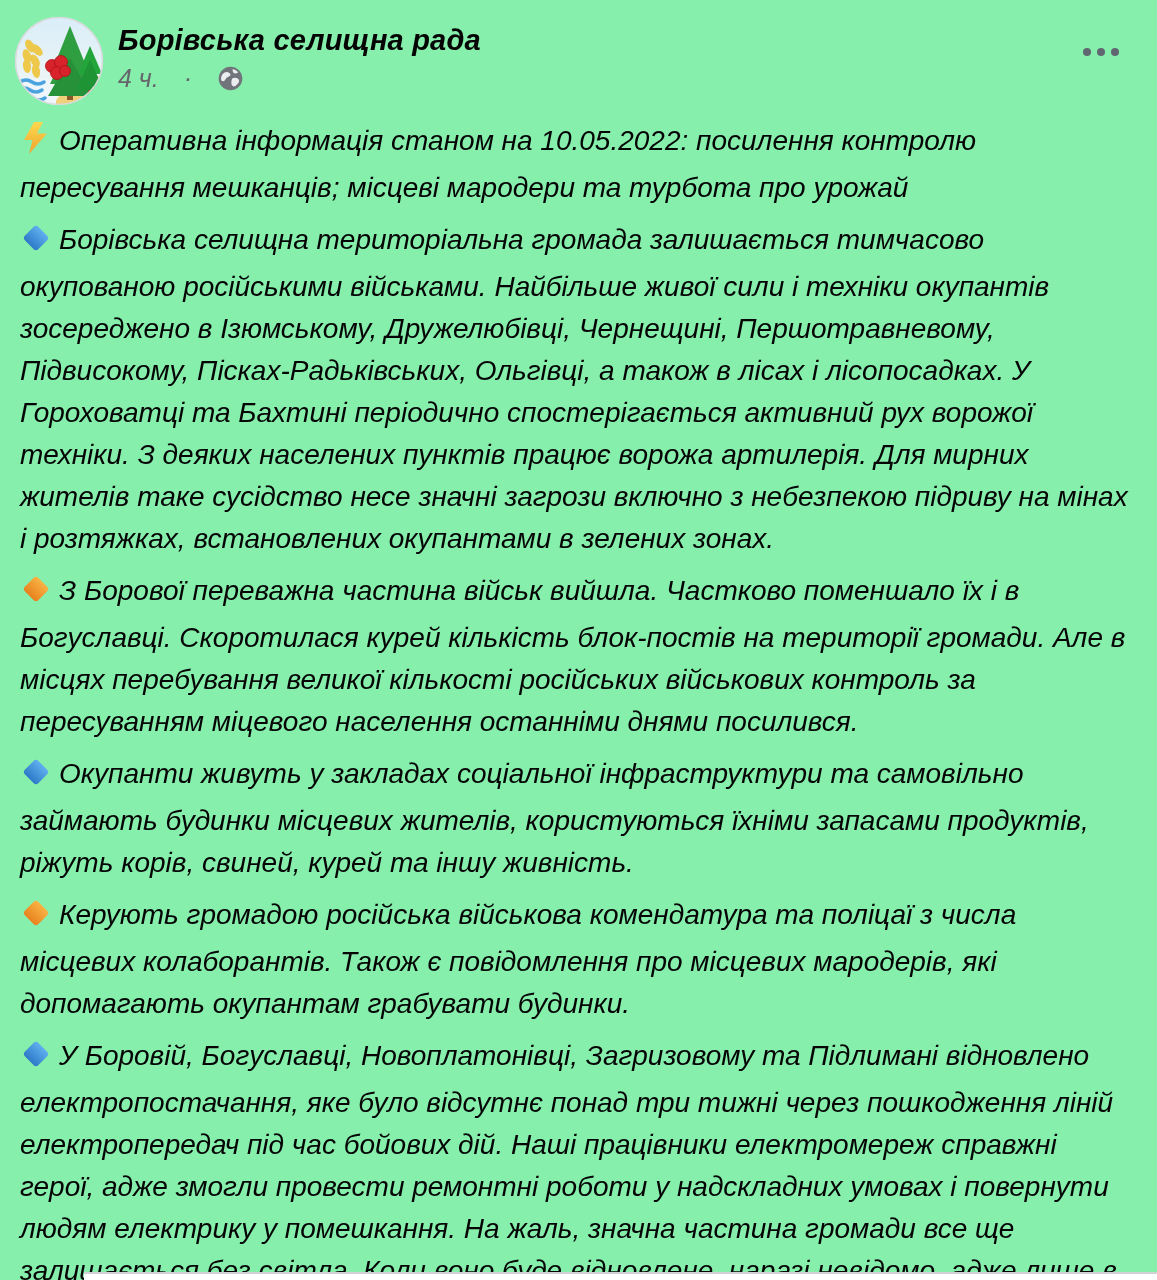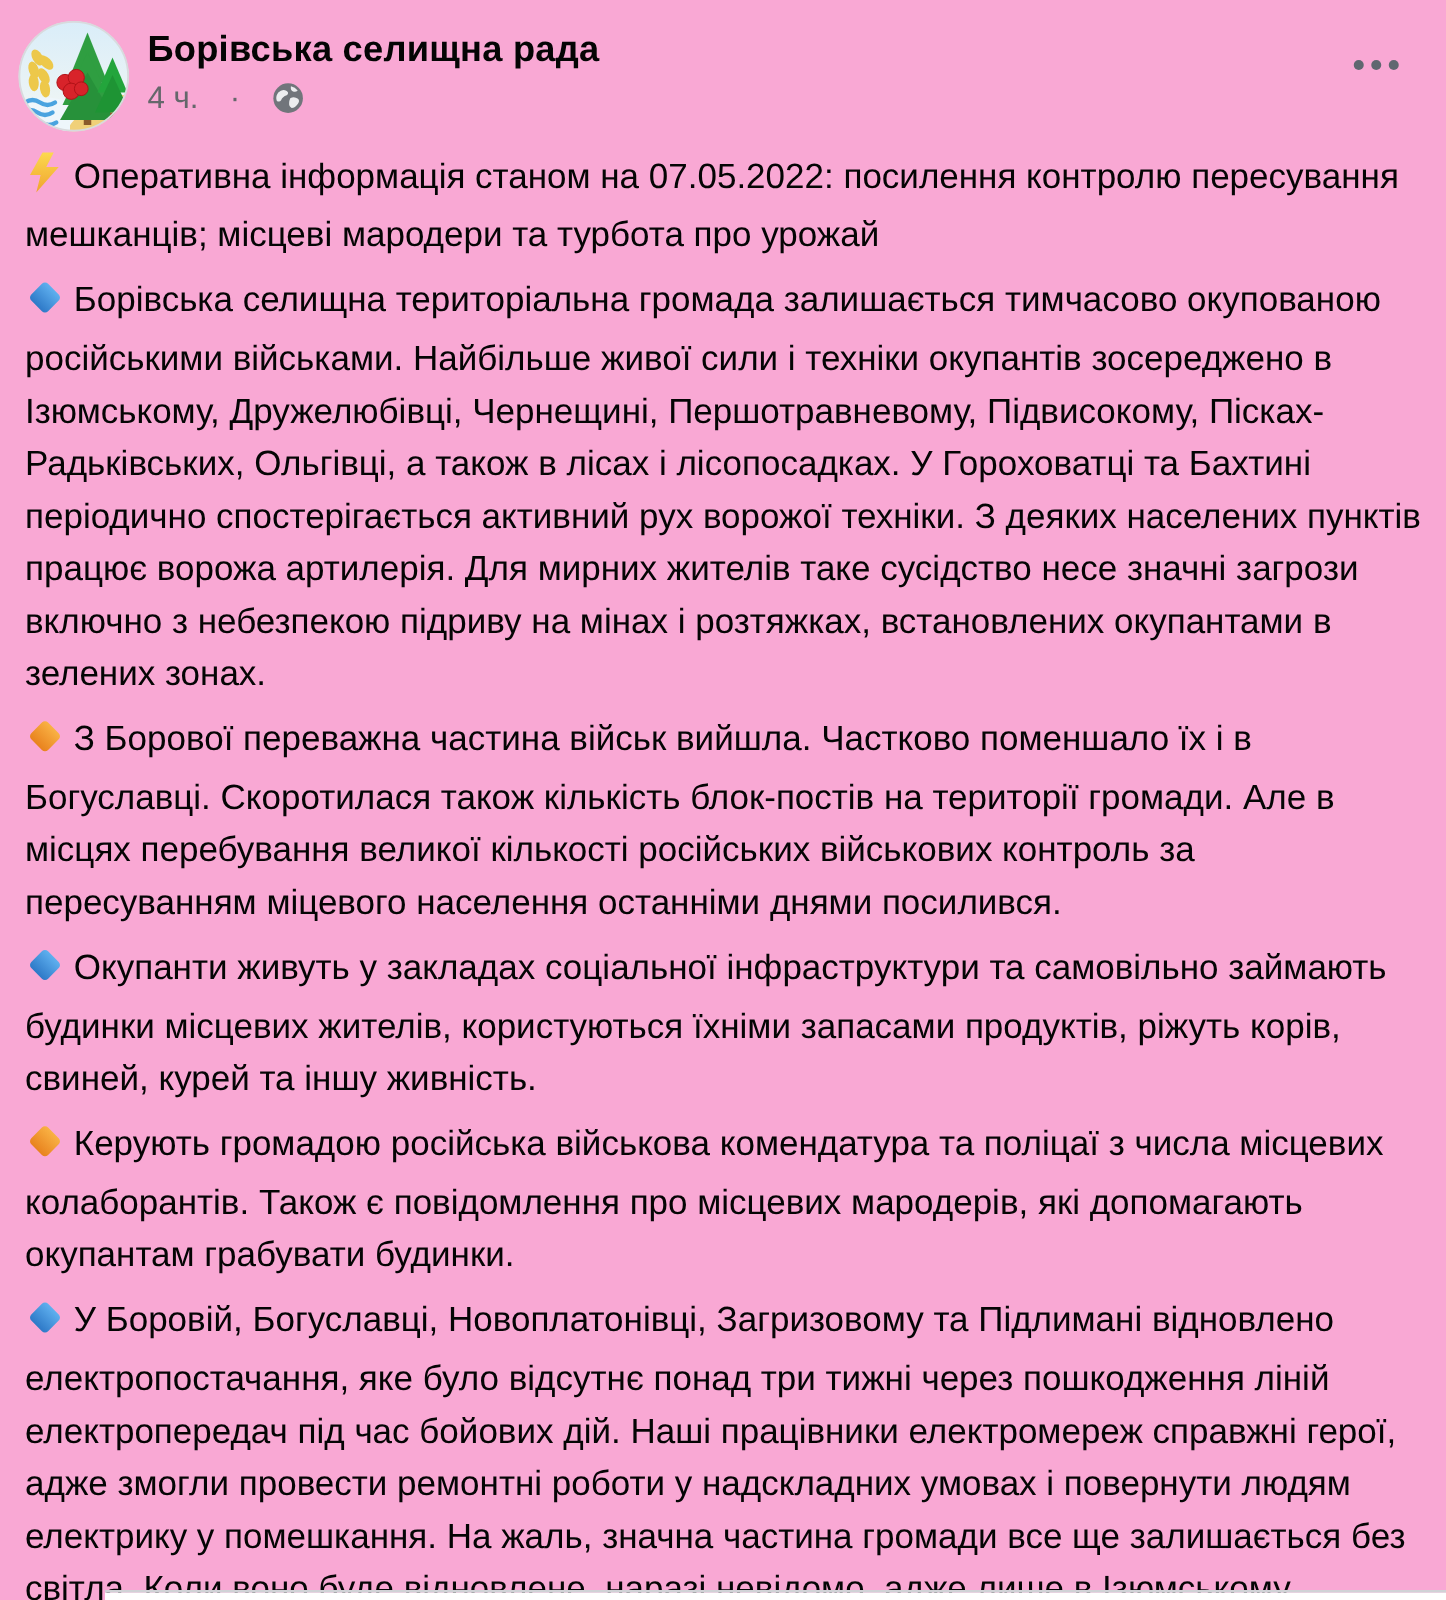--- a/index.html
+++ b/index.html
@@ -1,20 +1,20 @@
 <!DOCTYPE html>
 <html><head>
 <meta charset="utf-8">
 <style>
   * { margin:0; padding:0; box-sizing:border-box; }
   html,body { width:1157px; background:#fff; }
   body { font-family:"Liberation Sans", sans-serif; color:#050505; }
   .post-card {
     position:relative; width:1157px; height:1280px;
-    background:#f9a8d4; overflow:hidden;
+    background:#86efac; overflow:hidden;font-style:italic;
   }
   .post-header {
     display:flex; align-items:flex-start;
     padding:16px 20px 6px 14px;
   }
   .avatar {
     width:90px; height:90px; border-radius:50%;
     flex:0 0 auto; cursor:pointer; overflow:hidden;
   }
   .header-info { margin-left:14px; padding-top:7px; }
@@ -133,21 +133,21 @@
 
     <p class="para">
       <span class="bullet"><svg width="32" height="34" viewBox="0 0 32 34">
         <defs>
               <linearGradient id="bolt" x1="0" y1="0" x2="0" y2="1">
           <stop offset="0" stop-color="#fcd94e"></stop>
                 <stop offset="1" stop-color="#f0a32f"></stop>
         </linearGradient>
             </defs>
         <path d="M14 1 L4 19 L12.5 19 L9 33 L27 12.5 L17 12.5 L23 1 Z" fill="url(#bolt)" stroke="#e09а1f" stroke-width="0"></path>
-      </svg></span><span>Оперативна інформація станом на 07.05.2022: посилення контролю пересування мешканців; місцеві мародери та турбота про урожай</span>
+      </svg></span><span>Оперативна інформація станом на 10.05.2022: посилення контролю пересування мешканців; місцеві мародери та турбота про урожай</span>
     </p>
 
     <p class="para">
       <span class="bullet"><svg width="32" height="32" viewBox="0 0 32 32">
         <defs>
               <linearGradient id="bd1" x1="0" y1="0" x2="0" y2="1">
           <stop offset="0" stop-color="#5fb0ef"></stop>
                 <stop offset="1" stop-color="#2e79c7"></stop>
         </linearGradient>
             </defs>
@@ -157,21 +157,21 @@
 
     <p class="para">
       <span class="bullet"><svg width="32" height="32" viewBox="0 0 32 32">
         <defs>
               <linearGradient id="od1" x1="0" y1="0" x2="0" y2="1">
           <stop offset="0" stop-color="#f9b244"></stop>
                 <stop offset="1" stop-color="#e8821e"></stop>
         </linearGradient>
             </defs>
         <rect x="6.5" y="6.5" width="19" height="19" rx="3.5" transform="rotate(45 16 16)" fill="url(#od1)"></rect>
-      </svg></span><span>З Борової переважна частина військ вийшла. Частково поменшало їх і в Богуславці. Скоротилася також кількість блок-постів на території громади. Але в місцях перебування великої кількості російських військових контроль за пересуванням міцевого населення останніми днями посилився.</span>
+      </svg></span><span>З Борової переважна частина військ вийшла. Частково поменшало їх і в Богуславці. Скоротилася курей кількість блок-постів на території громади. Але в місцях перебування великої кількості російських військових контроль за пересуванням міцевого населення останніми днями посилився.</span>
     </p>
 
     <p class="para">
       <span class="bullet"><svg width="32" height="32" viewBox="0 0 32 32">
         <rect x="6.5" y="6.5" width="19" height="19" rx="3.5" transform="rotate(45 16 16)" fill="url(#bd1)"></rect>
       </svg></span><span>Окупанти живуть у закладах соціальної інфраструктури та самовільно займають будинки місцевих жителів, користуються їхніми запасами продуктів, ріжуть корів, свиней, курей та іншу живність.</span>
     </p>
 
     <p class="para">
       <span class="bullet"><svg width="32" height="32" viewBox="0 0 32 32">

